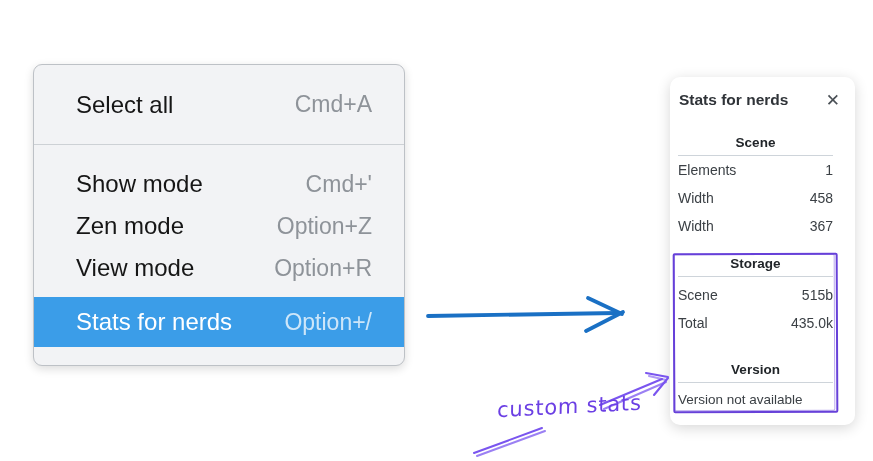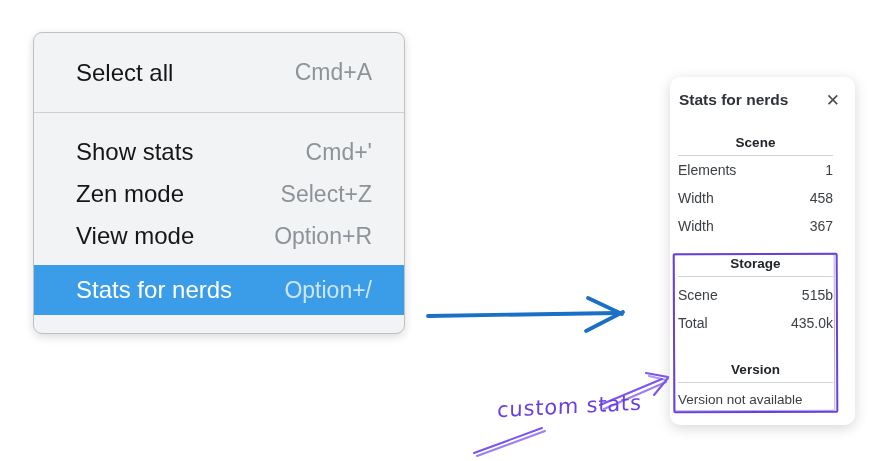--- a/index.html
+++ b/index.html
@@ -4,21 +4,21 @@
 <style>
   html,body{margin:0;padding:0;background:#ffffff;}
   .stage{
     position:relative;width:873px;height:461px;overflow:hidden;
     background:#ffffff;
     font-family:"Liberation Sans", sans-serif;
   }
 
   
   .menu{
-    position:absolute;left:33px;top:32px;width:372px;height:302px;
+    position:absolute;left:33px;top:64px;width:372px;height:302px;
     box-sizing:border-box;
     background:#f2f3f5;
     border:1.5px solid #bdc1c6;
     border-radius:9px;
     box-shadow:0 3px 10px rgba(0,0,0,0.14);
   }
   .menu-section.sec1{padding:27px 0 27px 0;}
   .menu-divider{height:1px;background:#cdd1d5;}
   .menu-section.sec2{padding:18px 0 0 0;}
   .menu-item{
@@ -104,26 +104,26 @@
   <div class="menu">
     <div class="menu-section sec1">
       <div class="menu-item">
         <span class="mi-label">Select all</span>
         <span class="mi-shortcut">Cmd+A</span>
       </div>
     </div>
     <div class="menu-divider"></div>
     <div class="menu-section sec2">
       <div class="menu-item">
-        <span class="mi-label">Show stats</span>
+        <span class="mi-label">Show mode</span>
         <span class="mi-shortcut">Cmd+'</span>
       </div>
       <div class="menu-item">
         <span class="mi-label">Zen mode</span>
-        <span class="mi-shortcut">Select+Z</span>
+        <span class="mi-shortcut">Option+Z</span>
       </div>
       <div class="menu-item">
         <span class="mi-label">View mode</span>
         <span class="mi-shortcut">Option+R</span>
       </div>
       <div class="menu-item highlighted">
         <span class="mi-label">Stats for nerds</span>
         <span class="mi-shortcut">Option+/</span>
       </div>
     </div>

